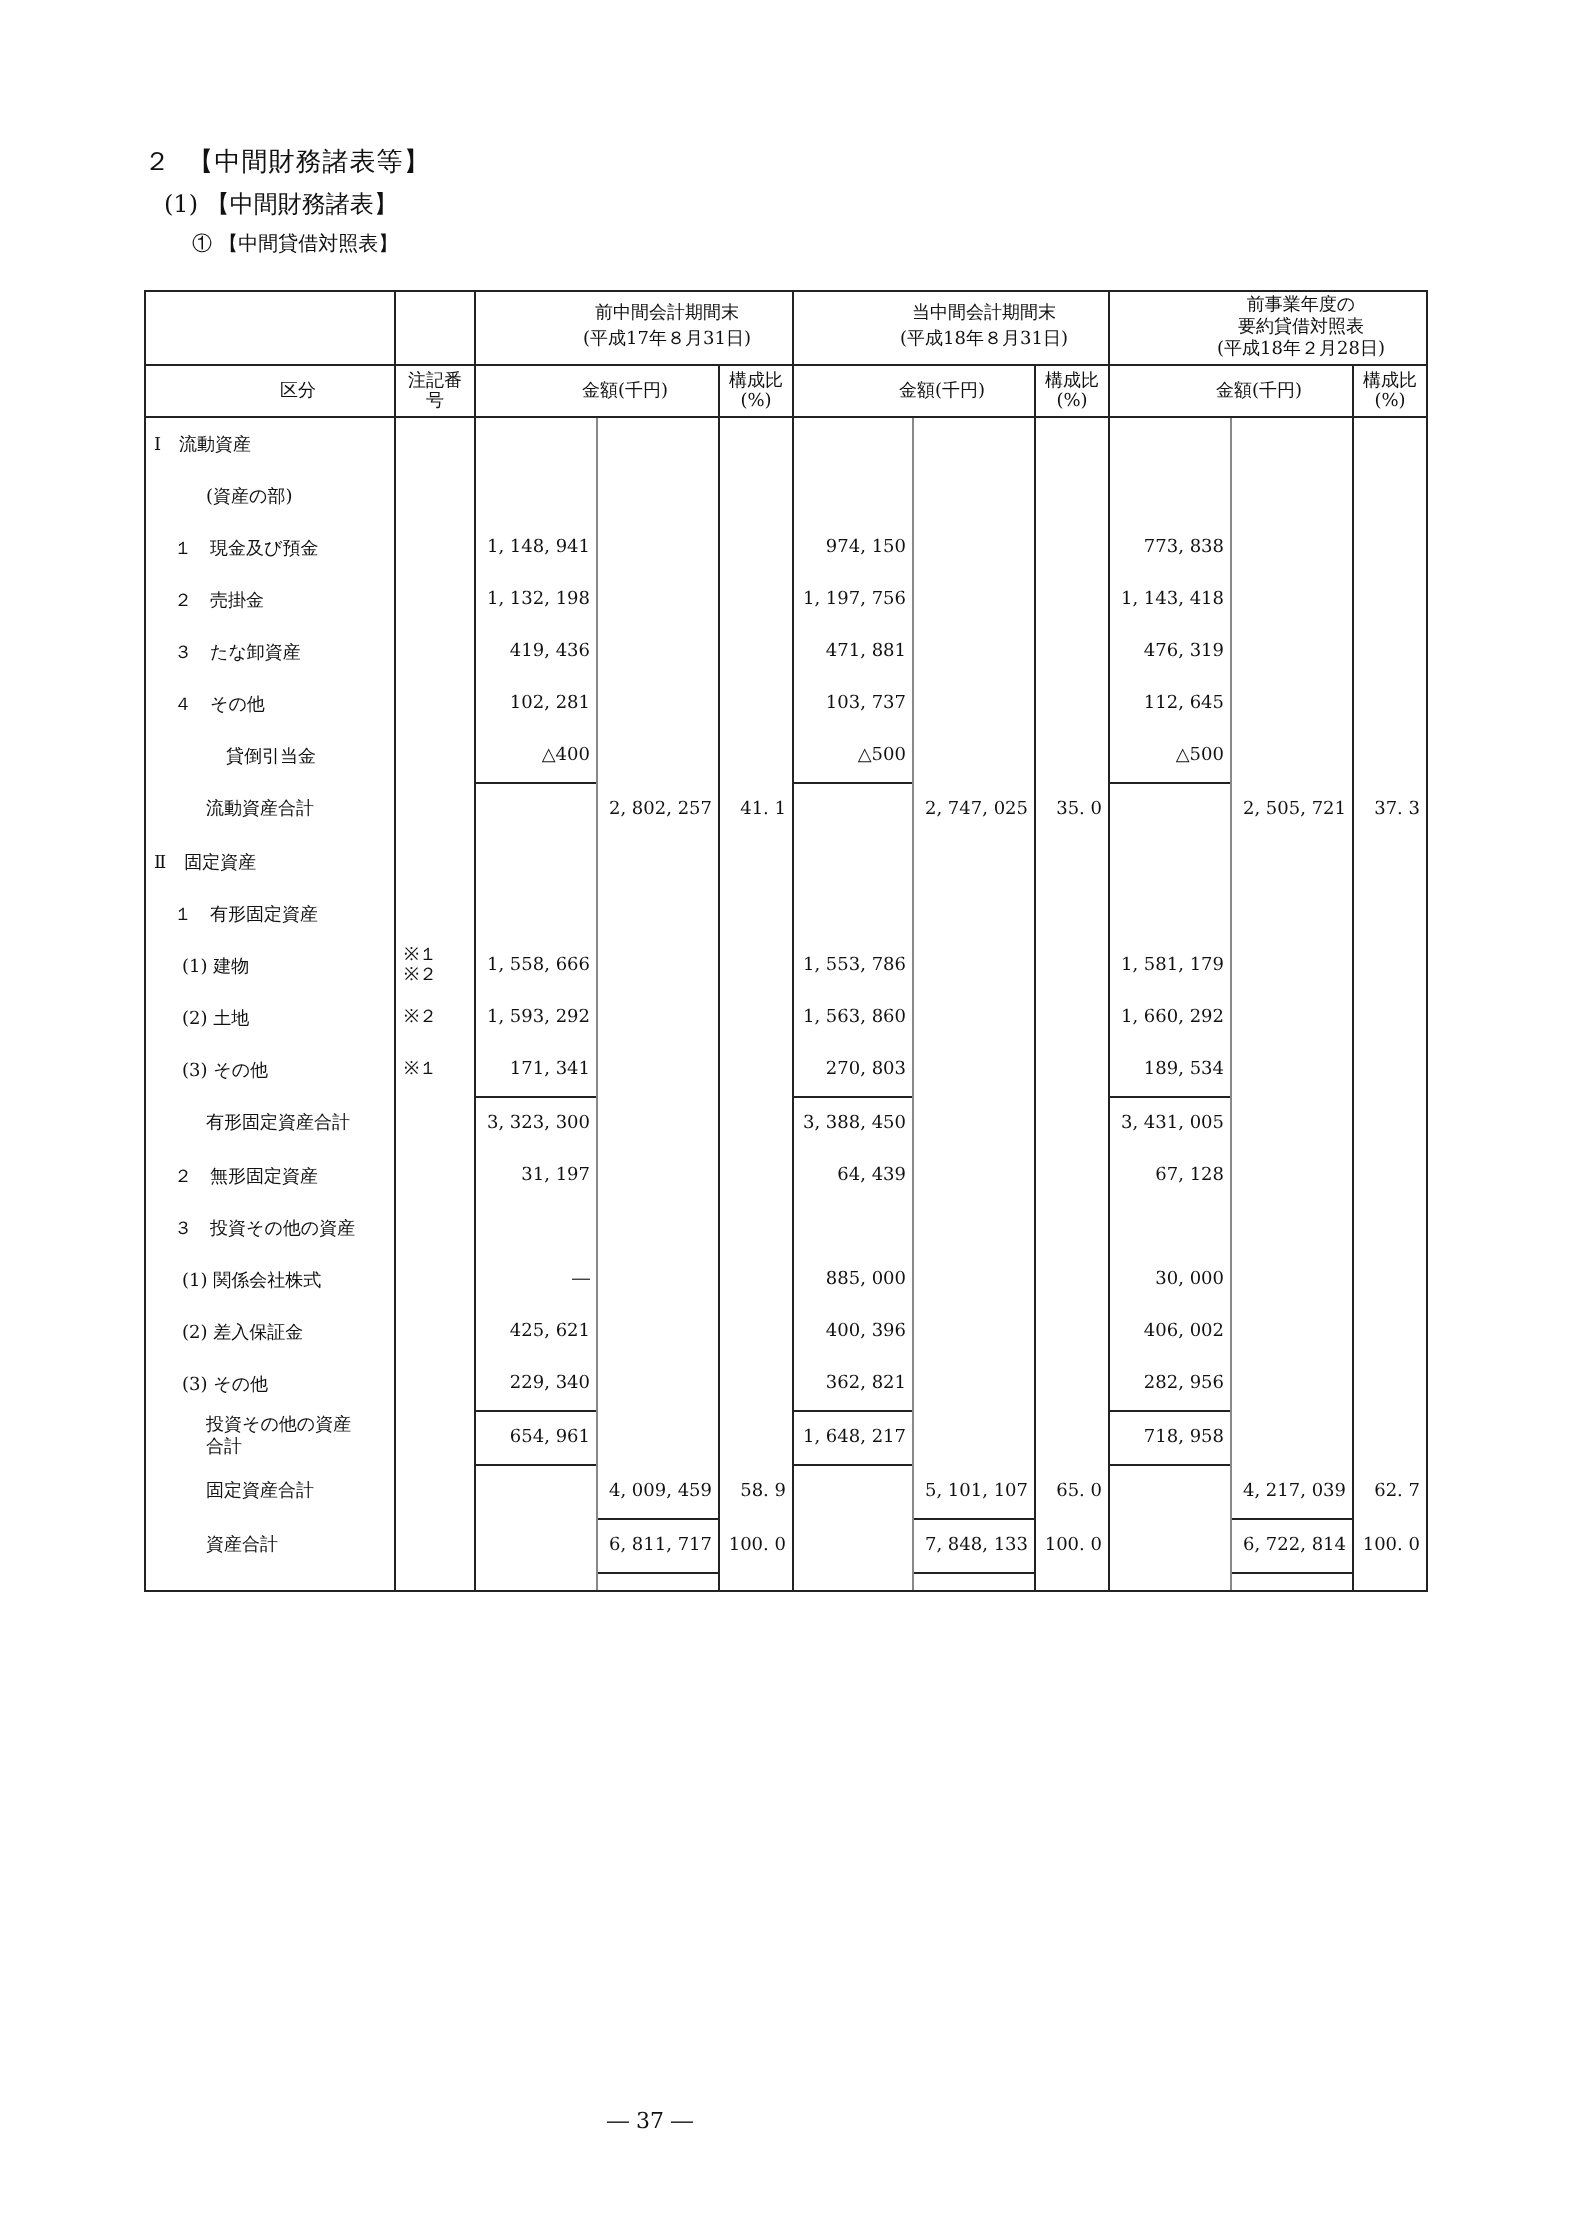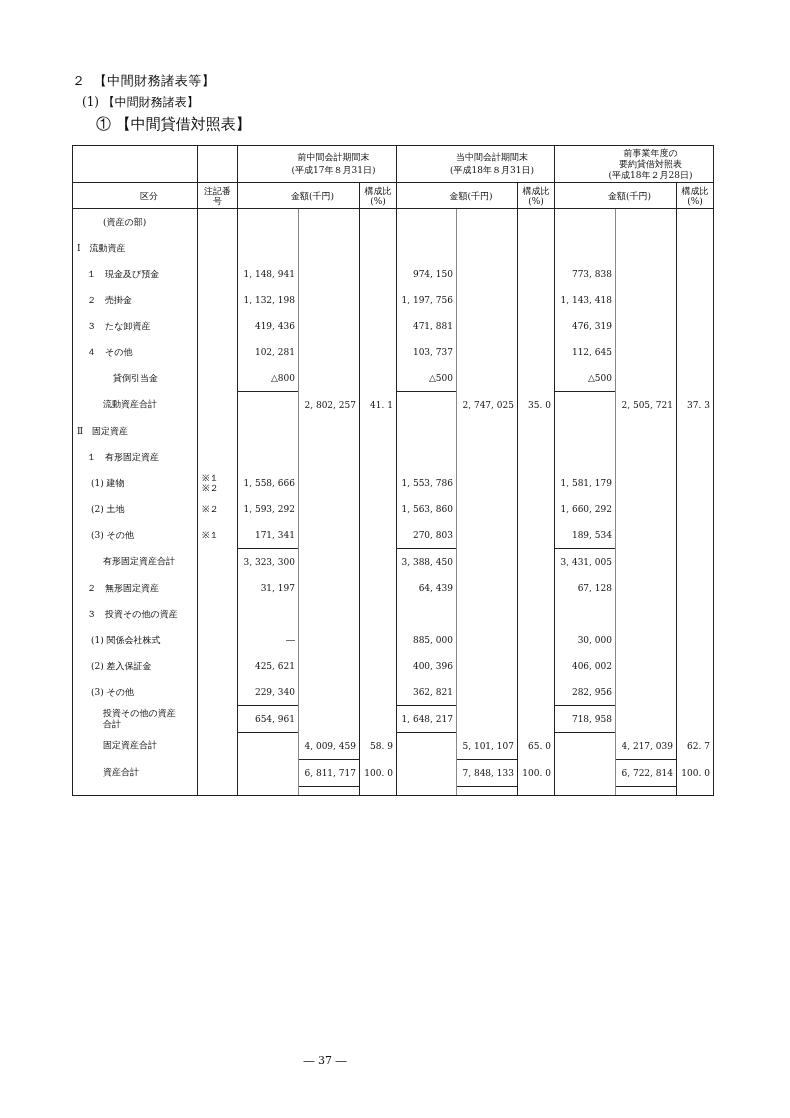--- a/index.html
+++ b/index.html
@@ -1,19 +1,19 @@
 <!DOCTYPE html>
 <html><head>
 <meta charset="utf-8">
 <style>
   html, body { margin: 0; padding: 0; background: #ffffff; }
   body { width: 790px; height: 1118px; position: relative; font-family: "DejaVu Serif", "Liberation Serif", serif; color: #111; }
   .h1 { position: absolute; left: 72px; top: 72px; font-size: 13px; font-family: Liberation Mono, monospace; letter-spacing: 0.5px; }
   .h2 { position: absolute; left: 82px; top: 94px; font-size: 12px; }
-  .h3 { position: absolute; left: 96px; top: 115px; font-size: 15px; }
+  .h3 { position: absolute; left: 96px; top: 115px; font-size: 10px; }
   table.bs { position: absolute; left: 72px; top: 145px; border-collapse: collapse; table-layout: fixed; font-size: 9px; }
   table.bs td { padding: 0 3px; border-left: 1px solid #222; border-right: 1px solid #222; vertical-align: middle; white-space: nowrap; overflow: hidden; }
   table.bs tr.hdr1 td { height: 36px; border-top: 1.5px solid #222; border-bottom: 1.5px solid #222; text-align: center; line-height: 13px; padding-left: 36px; }
   table.bs tr.hdr2 td { height: 25px; border-bottom: 1.5px solid #222; text-align: center; line-height: 10px; padding-left: 31px; }
   table.bs tr.row td { height: 26px; }
   table.bs tr.row td.num { text-align: right; }
   table.bs tr.last td { height: 8px; border-bottom: 1.5px solid #222; }
   td.gl { border-left-color: #888 !important; }
   td.gr { border-right-color: #888 !important; }
   .outerL { border-left: 1.5px solid #222 !important; }
@@ -71,46 +71,46 @@
       <td class="outerL">区分</td>
       <td style="white-space:normal; padding:0 2px; word-break:break-all;"><span>注記番号</span></td>
       <td colspan="2">金額(千円)</td>
       <td style="white-space:normal; padding:0 1px;"><span>構成比(%)</span></td>
       <td colspan="2">金額(千円)</td>
       <td style="white-space:normal; padding:0 1px;"><span>構成比(%)</span></td>
       <td colspan="2">金額(千円)</td>
       <td class="outerR" style="white-space:normal; padding:0 1px;"><span>構成比(%)</span></td>
     </tr>
   <tr class="row">
+        <td class="label outerL ind0">Ⅰ　流動資産</td>
+        <td class="note" style="white-space:pre-line;"></td>
+        <td class="num gr"></td>
+        <td class="num gl"></td>
+        <td class="num"></td>
+        <td class="num gr"></td>
+        <td class="num gl"></td>
+        <td class="num"></td>
+        <td class="num gr"></td>
+        <td class="num gl"></td>
+        <td class="num outerR"></td>
+      </tr>
+      <tr class="row">
         <td class="label outerL ind3">(資産の部)</td>
         <td class="note" style="white-space:pre-line;"></td>
         <td class="num gr"></td>
         <td class="num gl"></td>
         <td class="num"></td>
         <td class="num gr"></td>
         <td class="num gl"></td>
         <td class="num"></td>
         <td class="num gr"></td>
         <td class="num gl"></td>
         <td class="num outerR"></td>
       </tr>
       <tr class="row">
-        <td class="label outerL ind0">Ⅰ　流動資産</td>
-        <td class="note" style="white-space:pre-line;"></td>
-        <td class="num gr"></td>
-        <td class="num gl"></td>
-        <td class="num"></td>
-        <td class="num gr"></td>
-        <td class="num gl"></td>
-        <td class="num"></td>
-        <td class="num gr"></td>
-        <td class="num gl"></td>
-        <td class="num outerR"></td>
-      </tr>
-      <tr class="row">
         <td class="label outerL ind1">１　現金及び預金</td>
         <td class="note" style="white-space:pre-line;"></td>
         <td class="num gr">1, 148, 941</td>
         <td class="num gl"></td>
         <td class="num"></td>
         <td class="num gr">974, 150</td>
         <td class="num gl"></td>
         <td class="num"></td>
         <td class="num gr">773, 838</td>
         <td class="num gl"></td>
@@ -151,21 +151,21 @@
         <td class="num gr">103, 737</td>
         <td class="num gl"></td>
         <td class="num"></td>
         <td class="num gr">112, 645</td>
         <td class="num gl"></td>
         <td class="num outerR"></td>
       </tr>
       <tr class="row">
         <td class="label outerL ind4">貸倒引当金</td>
         <td class="note" style="white-space:pre-line;"></td>
-        <td class="num gr">△800</td>
+        <td class="num gr">△400</td>
         <td class="num gl"></td>
         <td class="num"></td>
         <td class="num gr">△500</td>
         <td class="num gl"></td>
         <td class="num"></td>
         <td class="num gr">△500</td>
         <td class="num gl"></td>
         <td class="num outerR"></td>
       </tr>
       <tr class="row">

